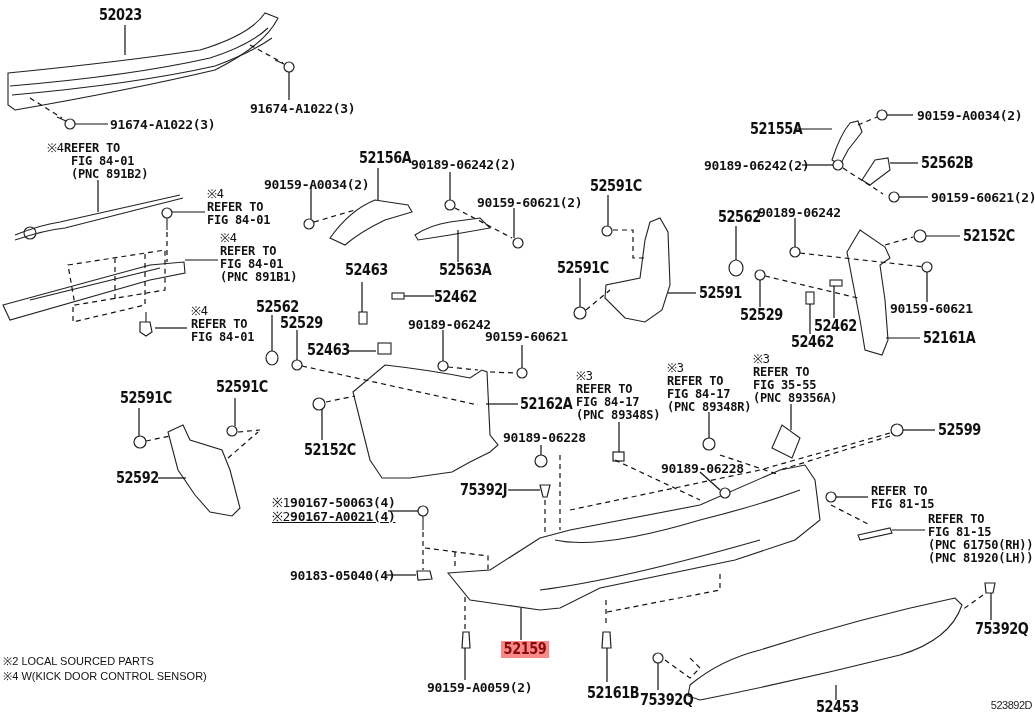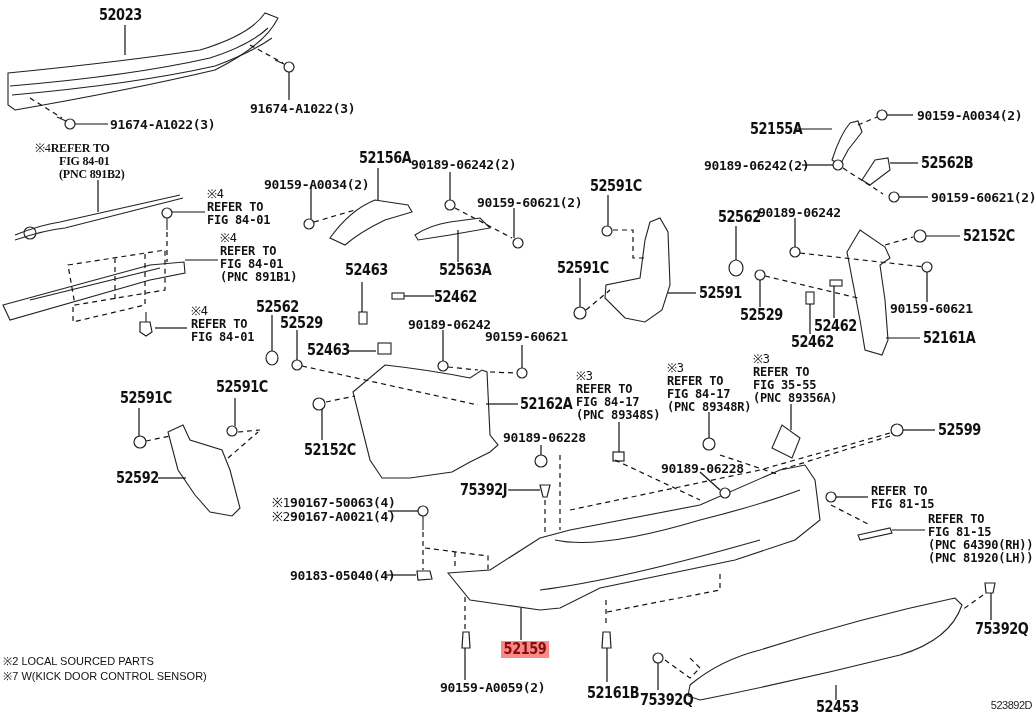--- a/index.html
+++ b/index.html
@@ -314,21 +314,21 @@
       <path class="fastener" d="M985,583 L995,583 L993,593 L986,593 Z"></path>
     </g>
   <line class="leader" x1="991" y1="593" x2="991" y2="620"></line>
   <line class="dash" x1="983" y1="595" x2="962" y2="610"></line>
 </svg>
 
 <div class="lbl pn-big" style="left:99px;top:8px;">52023</div>
 <div class="lbl pn" style="left:250px;top:102px;">91674-A1022(3)</div>
 <div class="lbl pn" style="left:110px;top:118px;">91674-A1022(3)</div>
 
-<div class="lbl ref" style="left:35px;top:142px;font-family:Liberation Serif, serif;">
+<div class="lbl ref" style="left:47px;top:142px;">
   <div><span class="mk">※4</span><span>REFER TO</span></div>
   <div style="padding-left:24px">FIG 84-01</div>
   <div style="padding-left:24px">(PNC 891B2)</div>
 </div>
 <div class="lbl ref" style="left:207px;top:188px;">
   <div class="mk">※4</div>
   <div>REFER TO</div>
   <div>FIG 84-01</div>
 </div>
 <div class="lbl ref" style="left:220px;top:232px;">
@@ -401,32 +401,32 @@
 <div class="lbl pn" style="left:661px;top:462px;">90189-06228</div>
 <div class="lbl pn-big" style="left:460px;top:483px;">75392J</div>
 
 <div class="lbl ref" style="left:871px;top:485px;">
   <div>REFER TO</div>
   <div>FIG 81-15</div>
 </div>
 <div class="lbl ref" style="left:928px;top:513px;">
   <div>REFER TO</div>
   <div>FIG 81-15</div>
-  <div>(PNC 64390(RH))</div>
+  <div>(PNC 61750(RH))</div>
   <div>(PNC 81920(LH))</div>
 </div>
 
 <div class="lbl pn" style="left:272px;top:496px;"><span class="mk" style="font-weight:normal">※1</span><span>90167-50063(4)</span></div>
-<div class="lbl pn" style="left:272px;top:510px;"><span class="mk" style="font-weight:normal">※2</span><span>90167-A0021(4)</span></div>
+<div class="lbl pn" style="left:272px;top:510px;text-decoration:underline;"><span class="mk" style="font-weight:normal">※2</span><span>90167-A0021(4)</span></div>
 <div class="lbl pn" style="left:290px;top:569px;">90183-05040(4)</div>
 
 <div class="lbl pn-big highlight" style="left:501px;top:641px;">52159</div>
-<div class="lbl pn" style="left:440px;top:681px;text-align:center;">90159-A0059(2)</div>
+<div class="lbl pn" style="left:427px;top:681px;text-align:center;">90159-A0059(2)</div>
 <div class="lbl pn-big" style="left:587px;top:686px;">52161B</div>
 <div class="lbl pn-big" style="left:640px;top:693px;">75392Q</div>
 <div class="lbl pn-big" style="left:975px;top:622px;">75392Q</div>
 <div class="lbl pn-big" style="left:816px;top:700px;">52453</div>
 
 <div class="legend">
   <div>※2 LOCAL SOURCED PARTS</div>
-  <div>※7 W(KICK DOOR CONTROL SENSOR)</div>
+  <div>※4 W(KICK DOOR CONTROL SENSOR)</div>
 </div>
 <div class="figid">523892D</div>
 
 </body></html>

